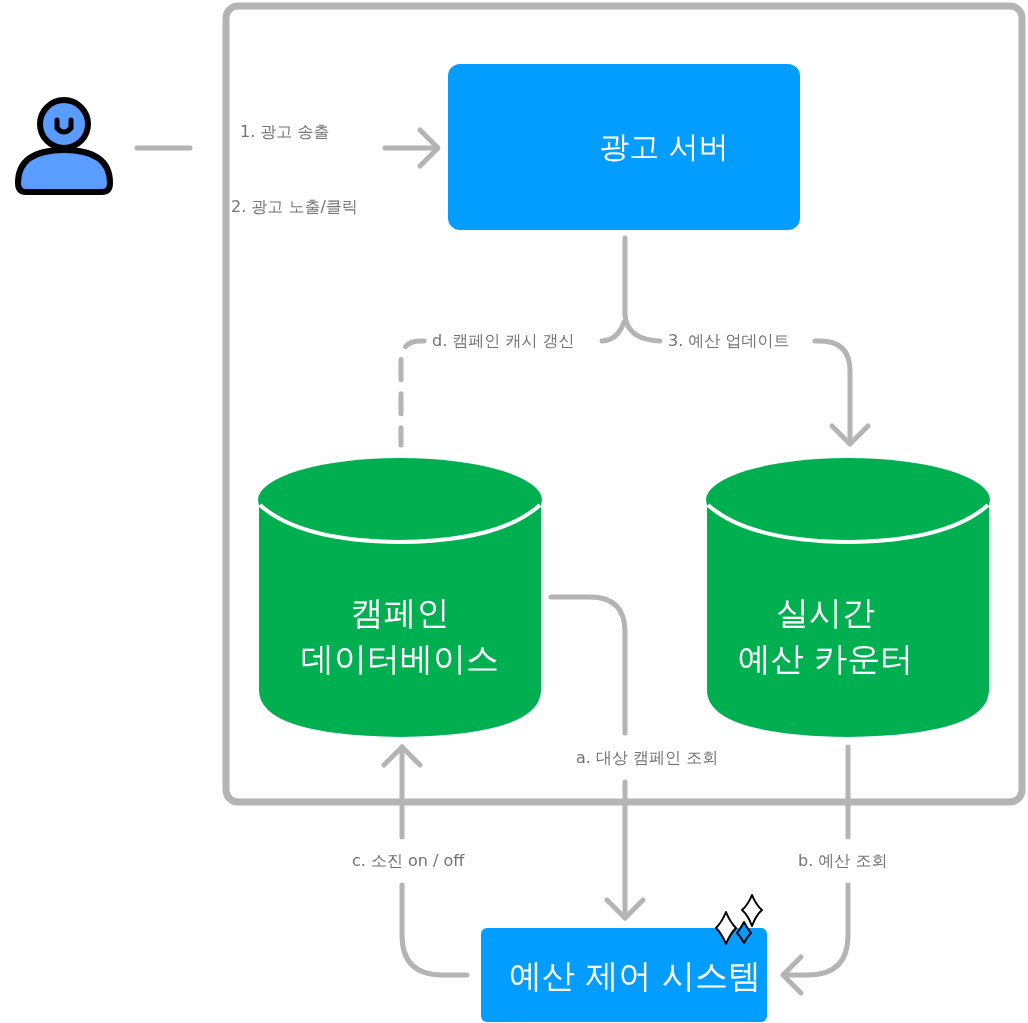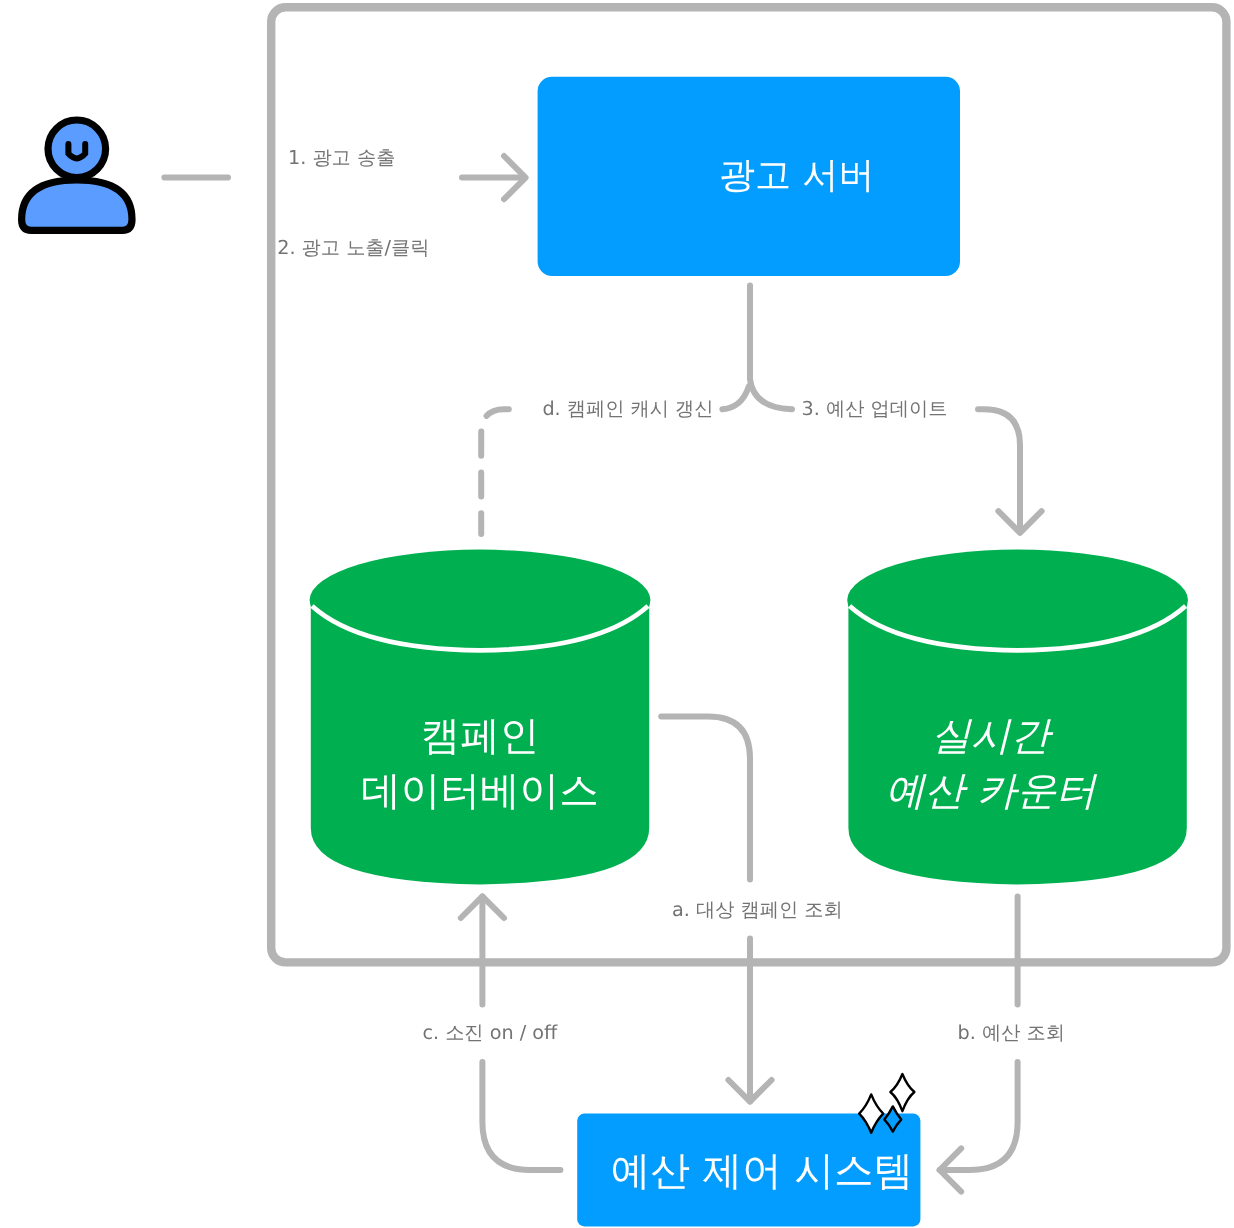--- a/index.html
+++ b/index.html
@@ -66,23 +66,23 @@
   <g fill="#039cff" stroke="#000000" stroke-width="2" stroke-linejoin="round">
     <path d="M752 895 Q756 905 762 910 Q756 915 752 926 Q748 915 742 910 Q748 905 752 895 Z" fill="#ffffff"></path>
     <path d="M726 912 Q730 922 736 928 Q730 934 726 944 Q722 934 716 928 Q722 922 726 912 Z" fill="#ffffff"></path>
     <path d="M744 922 Q747 928 751 933 Q747 937 744 943 Q741 937 737 933 Q741 928 744 922 Z"></path>
   </g>
 </svg>
 
 <div class="node-text" style="left:448px; top:124px; width:352px; font-size:30px;padding-left:40px;">광고 서버</div>
 <div class="node-text" style="left:259px; top:590px; width:282px;">캠페인
 데이터베이스</div>
-<div class="node-text" style="left:707px; top:590px; width:237px;font-style:italic;">실시간
+<div class="node-text" style="left:707px; top:590px; width:237px;">실시간
 예산 카운터</div>
 <div class="node-text" style="left:481px; top:953px; width:308px;">예산 제어 시스템</div>
 
 <div class="edge-label" style="left:236px; top:122px; background:transparent;">1. 광고 송출</div>
 <div class="edge-label" style="left:227px; top:153px; background:transparent;margin-top:44px;">2. 광고 노출/클릭</div>
 <div class="edge-label" style="left:664px; top:331px;">3. 예산 업데이트</div>
-<div class="edge-label" style="left:448px; top:331px;">d. 캠페인 캐시 갱신</div>
-<div class="edge-label" style="left:556px; top:748px;">a. 대상 캠페인 조회</div>
+<div class="edge-label" style="left:428px; top:331px;">d. 캠페인 캐시 갱신</div>
+<div class="edge-label" style="left:572px; top:748px;">a. 대상 캠페인 조회</div>
 <div class="edge-label" style="left:794px; top:851px;">b. 예산 조회</div>
 <div class="edge-label" style="left:348px; top:851px;">c. 소진 on / off</div>
 
 </body></html>

